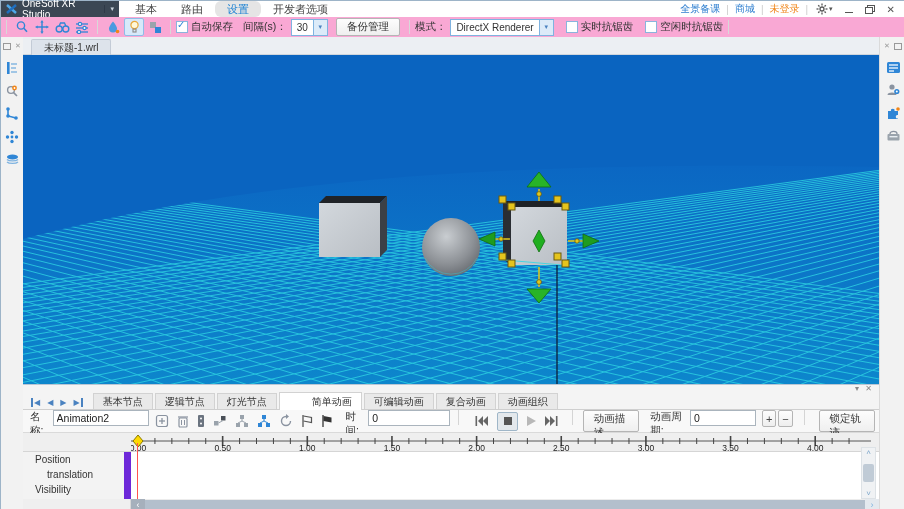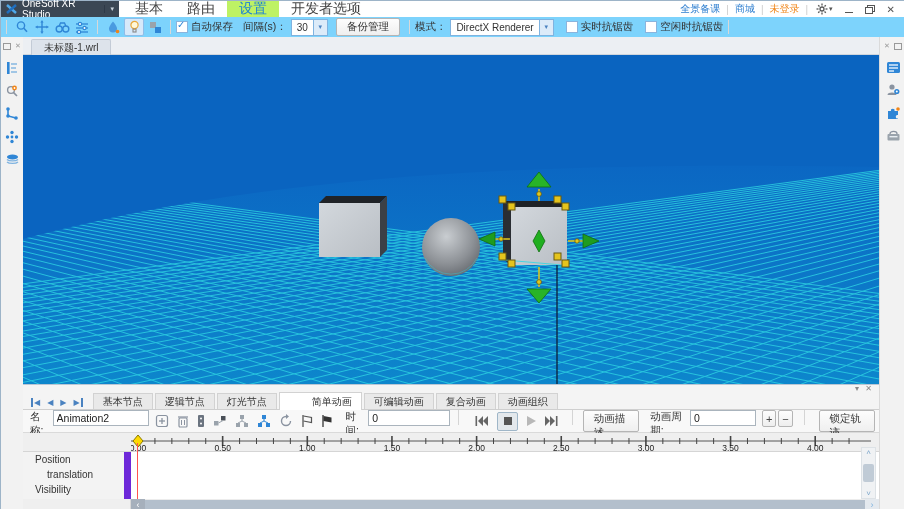--- a/index.html
+++ b/index.html
@@ -5,30 +5,30 @@
   html,body{margin:0;padding:0;}
   body{width:904px;height:509px;overflow:hidden;background:#e9e9e9;
        font-family:"Liberation Sans","DejaVu Sans",sans-serif;-webkit-font-smoothing:antialiased;}
   .app{position:absolute;left:0;top:0;width:904px;height:509px;background:#fff;border:1px solid #9db4c8;box-sizing:border-box;}
   
   .titlebar{position:absolute;left:0;top:0;width:904px;height:16px;background:#fff;border-bottom:1px solid #e2e2e2;}
   .appbadge{position:absolute;left:0;top:0;width:118px;height:16px;background:#3b4754;color:#fff;display:flex;align-items:center;font-size:10px;}
   .appbadge .logo{margin:0 4px 0 5px;display:flex;}
   .appbadge .caret{margin-left:6px;padding:0 5px;border-left:1px solid #2e3947;color:#c9d4de;font-size:7px;}
   .menus{position:absolute;left:122px;top:0;height:16px;display:flex;align-items:stretch;}
-  .menu-item{padding:0 12px;font-size:14px;color:#444;display:flex;align-items:center;cursor:default;}
-  .menu-item.active{color:#1f83d3;background:#bef264;}
+  .menu-item{padding:0 12px;font-size:11px;color:#444;display:flex;align-items:center;cursor:default;}
+  .menu-item.active{color:#1f83d3;background:#e5e5e5;border-radius:6px;}
   .tb-right{position:absolute;right:4px;top:0;height:16px;display:flex;align-items:center;font-size:10px;}
   .tb-right .lnk{color:#2f7fd0;margin:6px 4px;}
   .tb-right .sep{color:#ccc;margin:0 2px;}
   .tb-right .login{color:#f08519;margin:12px 4px;}
   .winbtn{margin:0 6px;color:#555;font-size:10px;display:flex;align-items:center;}
   .min-glyph{display:inline-block;width:8px;border-bottom:1px solid #555;height:1px;margin-top:5px;}
   
-  .toolbar{position:absolute;left:0;top:16px;width:904px;height:20px;background:#7dd3fc;border-bottom:1px solid #dcdcdc;display:flex;align-items:center;font-size:10.5px;color:#333;}
+  .toolbar{position:absolute;left:0;top:16px;width:904px;height:20px;background:#f9a8d4;border-bottom:1px solid #dcdcdc;display:flex;align-items:center;font-size:10.5px;color:#333;}
   .toolbar .vsep{width:1px;height:14px;background:#d8d8d8;margin:0 5px;}
   .tbi{width:18px;height:16px;display:flex;align-items:center;justify-content:center;margin:0 1px;border-radius:2px;}
   .tbi.active{background:#d7e9fa;border:1px solid #8fbde8;}
   .chk{display:inline-block;width:10px;height:10px;border:1px solid #8ab4dd;background:#fff;margin-right:3px;position:relative;vertical-align:-2px;}
   .chk.on::after{content:"\2713";position:absolute;left:0px;top:-3px;color:#2f86d6;font-size:10px;font-weight:bold;}
   .dd{display:inline-flex;align-items:center;height:15px;border:1px solid #7fb3e0;background:#fff;margin:0 4px;}
   .dd .val{padding:0 5px;font-size:10px;color:#333;white-space:nowrap;}
   .dd .arr{width:13px;height:15px;background:#dcebf9;border-left:1px solid #7fb3e0;color:#4a82c0;font-size:7px;display:flex;align-items:center;justify-content:center;}
   .btn{display:inline-block;padding:1px 10px;border:1px solid #b5b5b5;background:linear-gradient(#fdfdfd,#efefef);border-radius:2px;font-size:10.5px;color:#333;margin:0 4px;}
   

